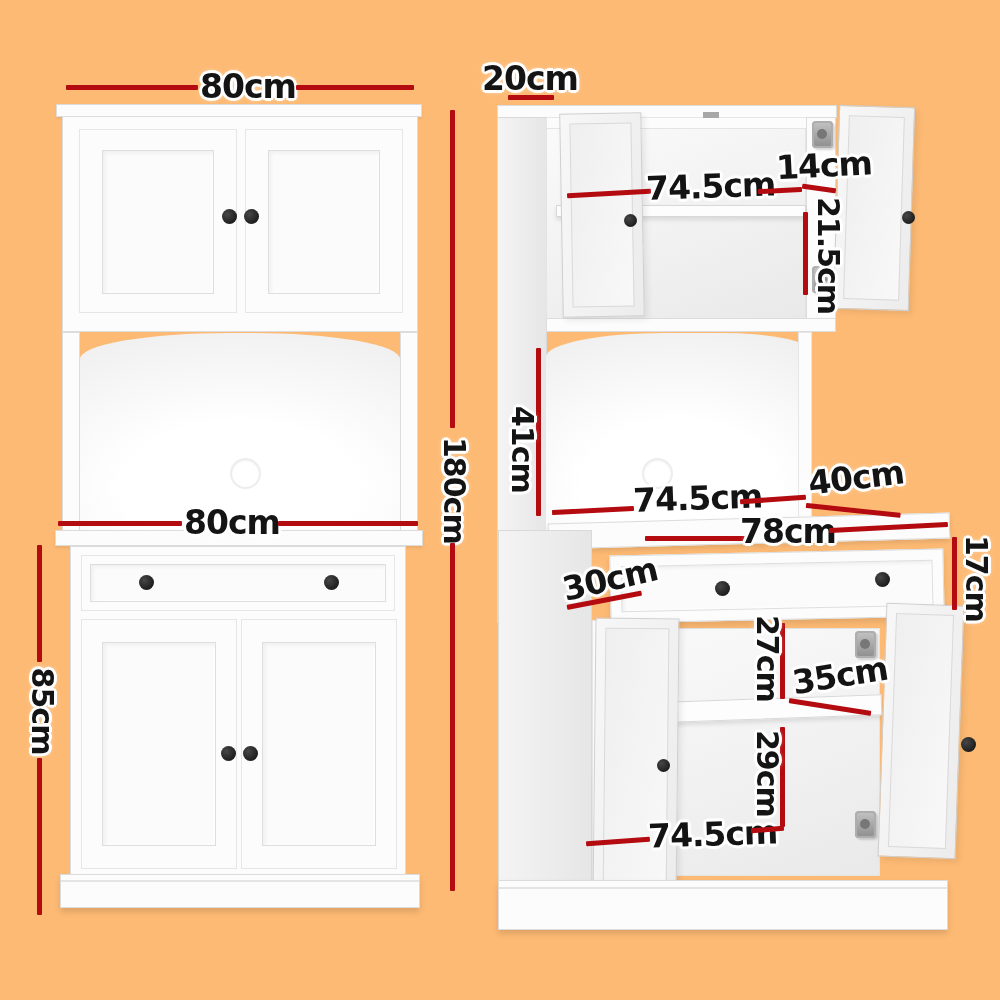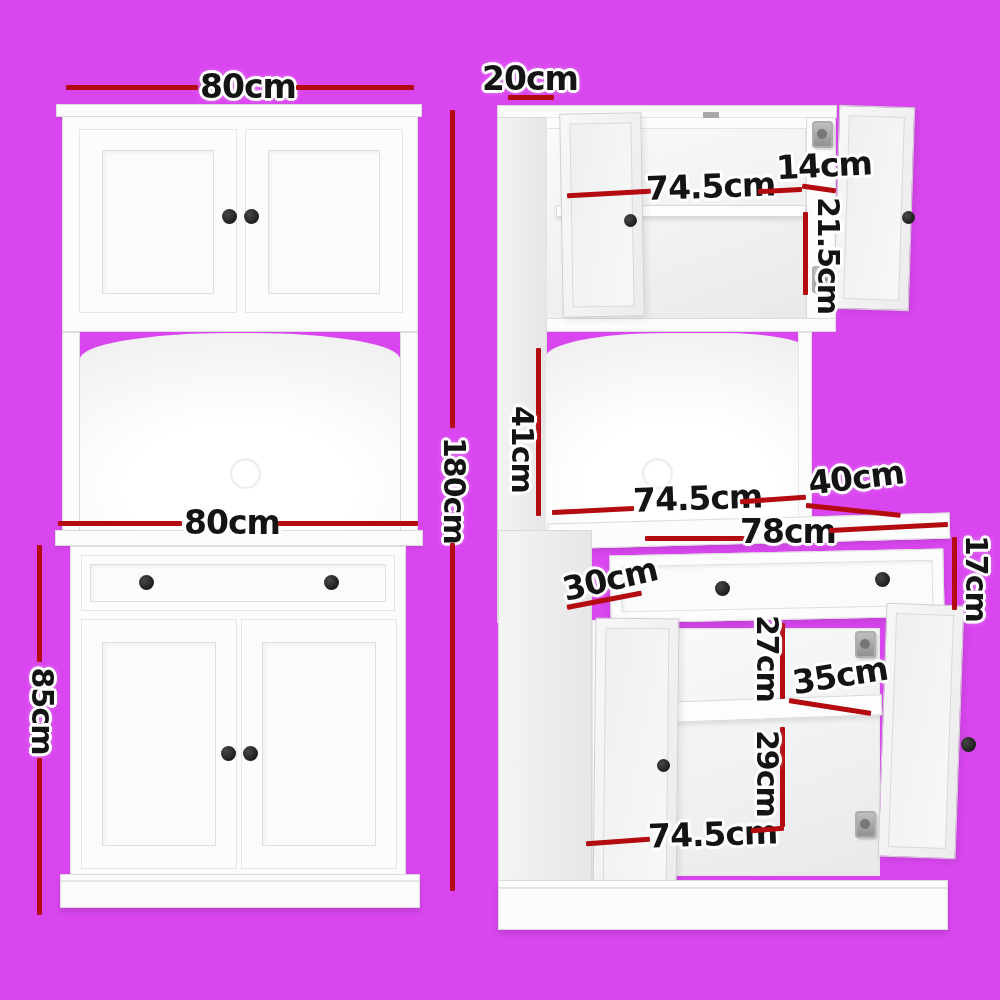--- a/index.html
+++ b/index.html
@@ -1,17 +1,17 @@
 <!DOCTYPE html>
 <html><head>
 <meta charset="utf-8">
 <style>
   :root{ --red:#b30b10; --ink:#141414; }
   html,body{margin:0;padding:0;background:#fff;}
-  .stage{position:relative;width:1000px;height:1000px;background:#d946ef;overflow:hidden;
+  .stage{position:relative;width:1000px;height:1000px;background:#fdba74;overflow:hidden;
          font-family:"DejaVu Sans","Liberation Sans",sans-serif;}
   .panel{position:absolute;background:#fcfcfc;border:1px solid #dcdcdc;box-sizing:border-box;}
   .soft{border-color:#e6e6e6;}
   .interior{position:absolute;box-sizing:border-box;border:1px solid #e4e4e4;
             background:linear-gradient(160deg,#fafafa 0%,#f1f1f1 55%,#e9e9e9 100%);}
   .inset{position:absolute;border:1px solid #dedede;background:#fbfbfb;box-sizing:border-box;
          box-shadow:inset 2px 2px 4px rgba(0,0,0,.05), inset -1px -1px 2px rgba(255,255,255,.85);}
   .knob{position:absolute;width:15px;height:15px;border-radius:50%;
         background:radial-gradient(circle at 35% 35%,#474747,#0c0c0c);}
   .knob.sm{width:13px;height:13px;}

